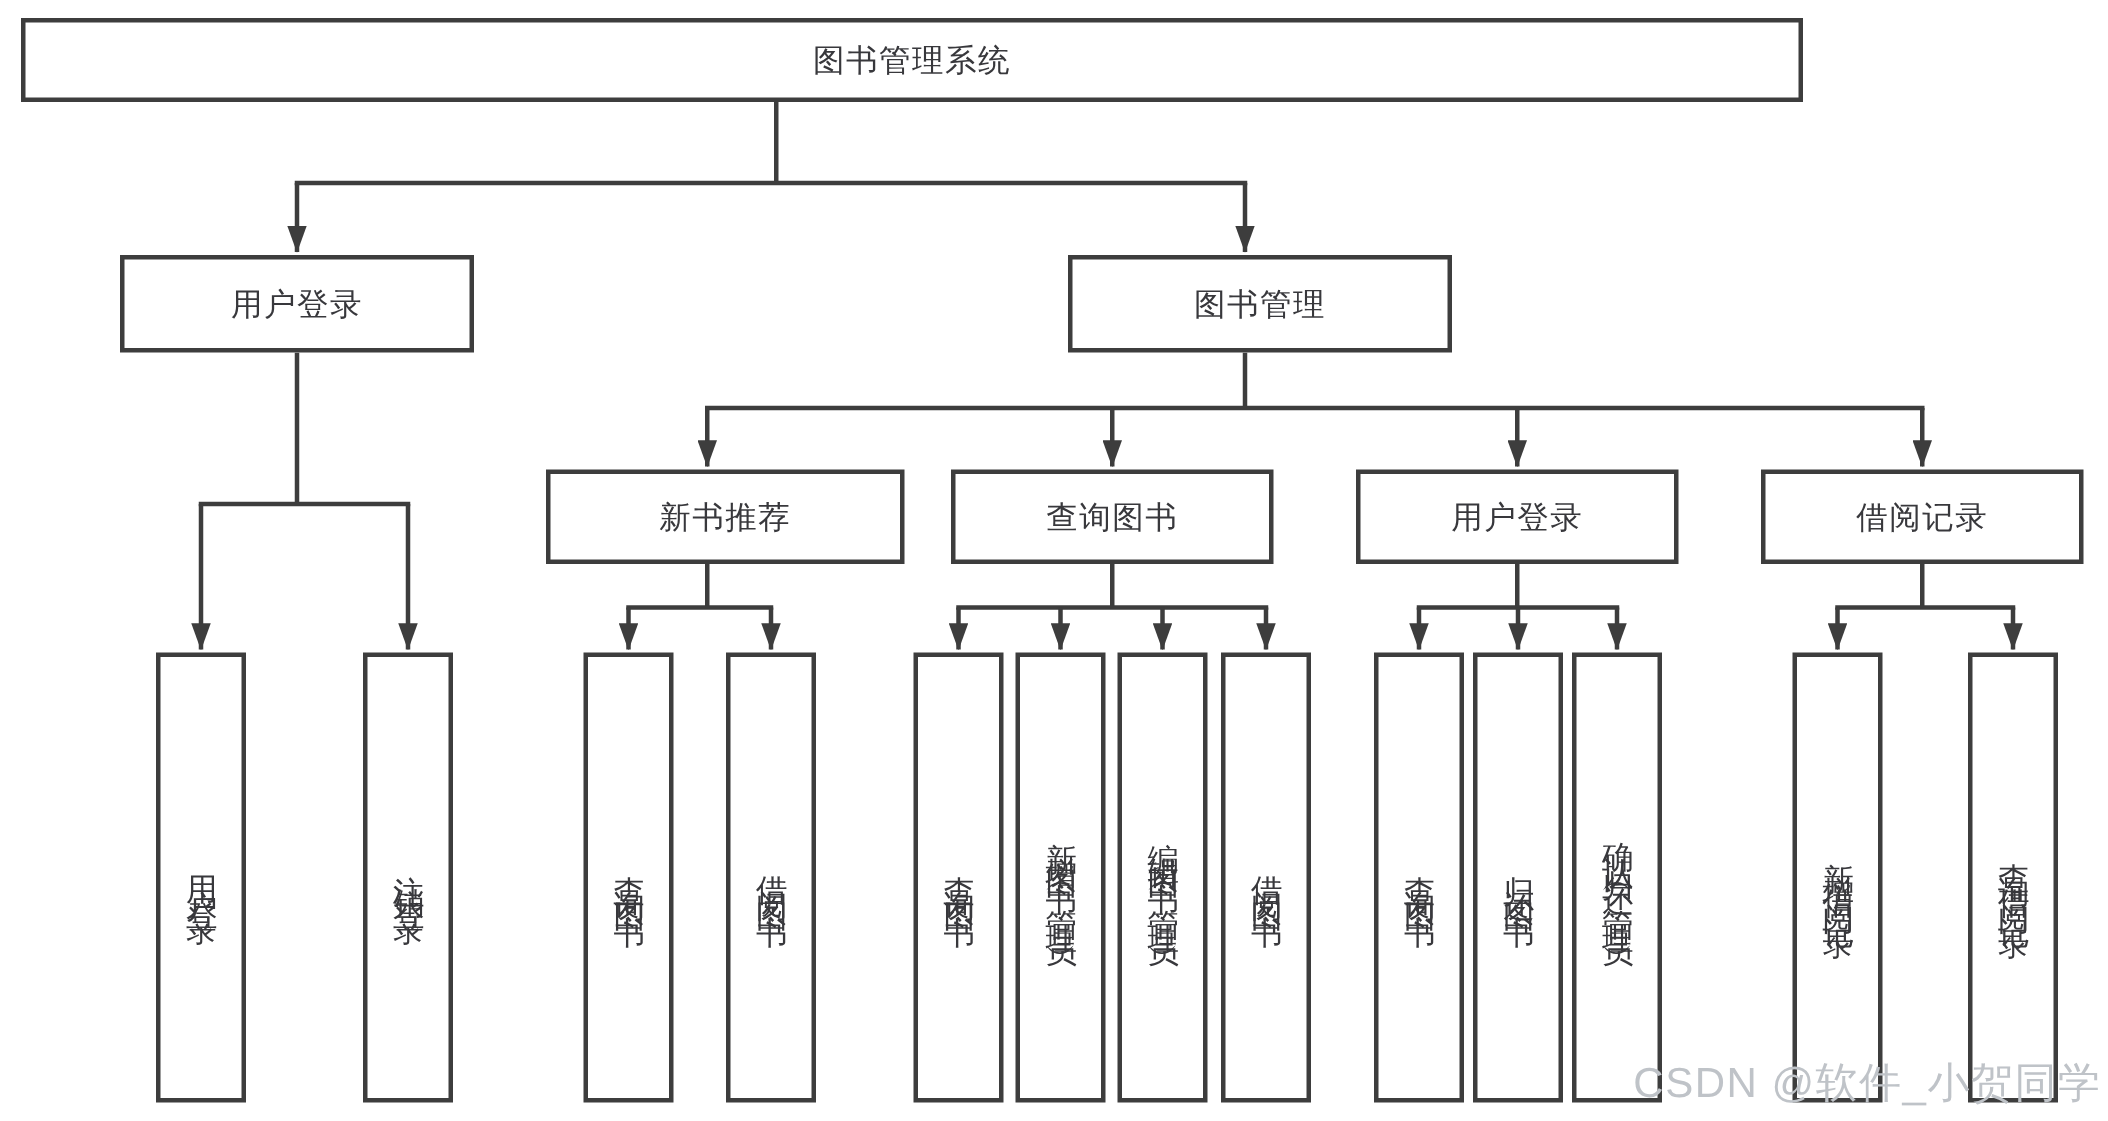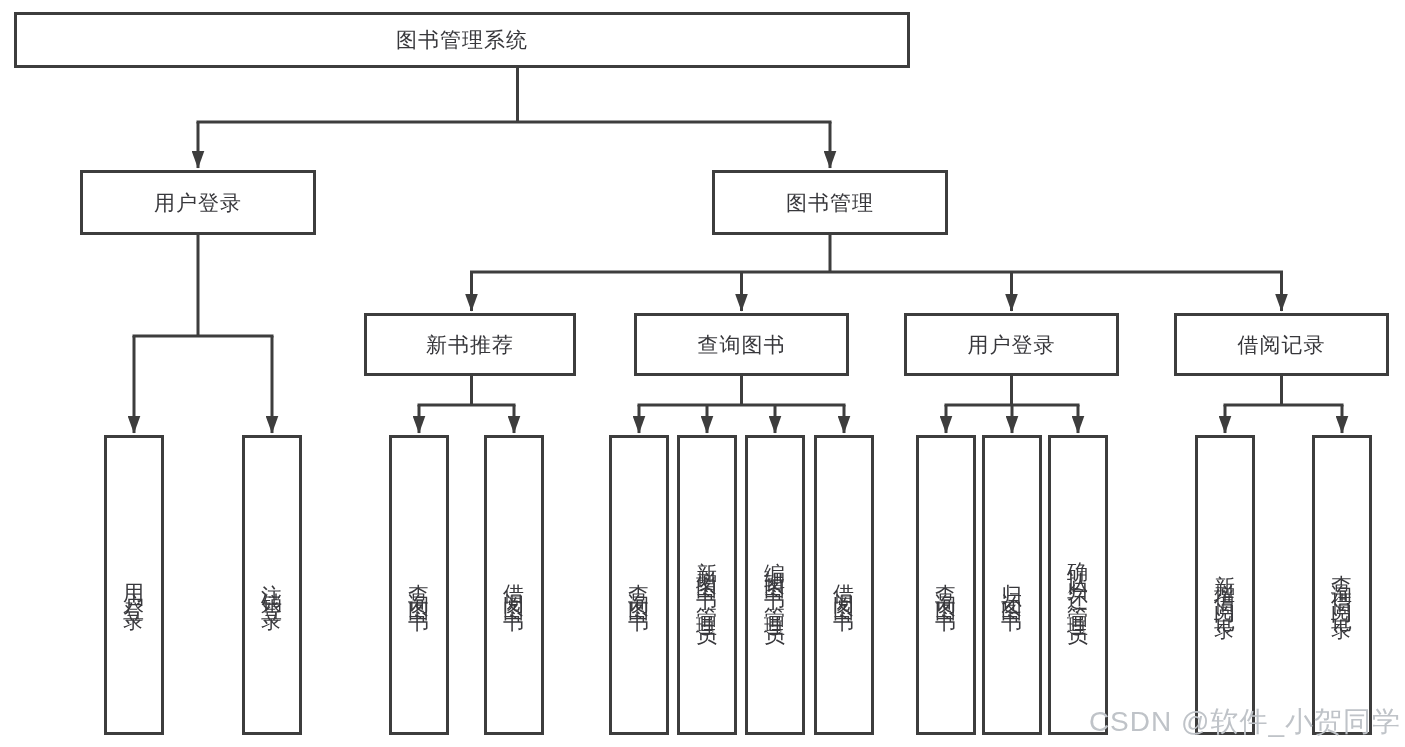--- a/index.html
+++ b/index.html
@@ -97,26 +97,26 @@
       <line x1="1012" y1="405" x2="1012" y2="433" marker-end="url(#arrow)"></line>
       <line x1="1078" y1="405" x2="1078" y2="433" marker-end="url(#arrow)"></line>
 
       <line x1="1281.5" y1="376" x2="1281.5" y2="405"></line>
       <line x1="1223.5" y1="405" x2="1343.5" y2="405"></line>
       <line x1="1225" y1="405" x2="1225" y2="433" marker-end="url(#arrow)"></line>
       <line x1="1342" y1="405" x2="1342" y2="433" marker-end="url(#arrow)"></line>
     </g>
   </svg>
 
-  <div class="node" style="left:14px;top:12px;width:896px;height:56px">图书管理系统</div>
+  <div class="node" style="left:14px;top:12px;width:1188px;height:56px">图书管理系统</div>
 
   <div class="node" style="left:80px;top:170px;width:236px;height:65px">用户登录</div>
-  <div class="node" style="left:712px;top:170px;width:236px;height:65px">图书管理</div>
+  <div class="node" style="left:712px;top:170px;width:256px;height:65px">图书管理</div>
 
-  <div class="node" style="left:364px;top:313px;width:212px;height:63px">新书推荐</div>
+  <div class="node" style="left:364px;top:313px;width:239px;height:63px">新书推荐</div>
   <div class="node" style="left:634px;top:313px;width:215px;height:63px">查询图书</div>
   <div class="node" style="left:904px;top:313px;width:215px;height:63px">用户登录</div>
   <div class="node" style="left:1174px;top:313px;width:215px;height:63px">借阅记录</div>
 
   <div class="node vnode" style="left:104px;top:435px;width:60px;height:300px">用户登录</div>
   <div class="node vnode" style="left:242px;top:435px;width:60px;height:300px">注销登录</div>
 
   <div class="node vnode" style="left:389px;top:435px;width:60px;height:300px">查询图书</div>
   <div class="node vnode" style="left:484px;top:435px;width:60px;height:300px">借阅图书</div>
 

